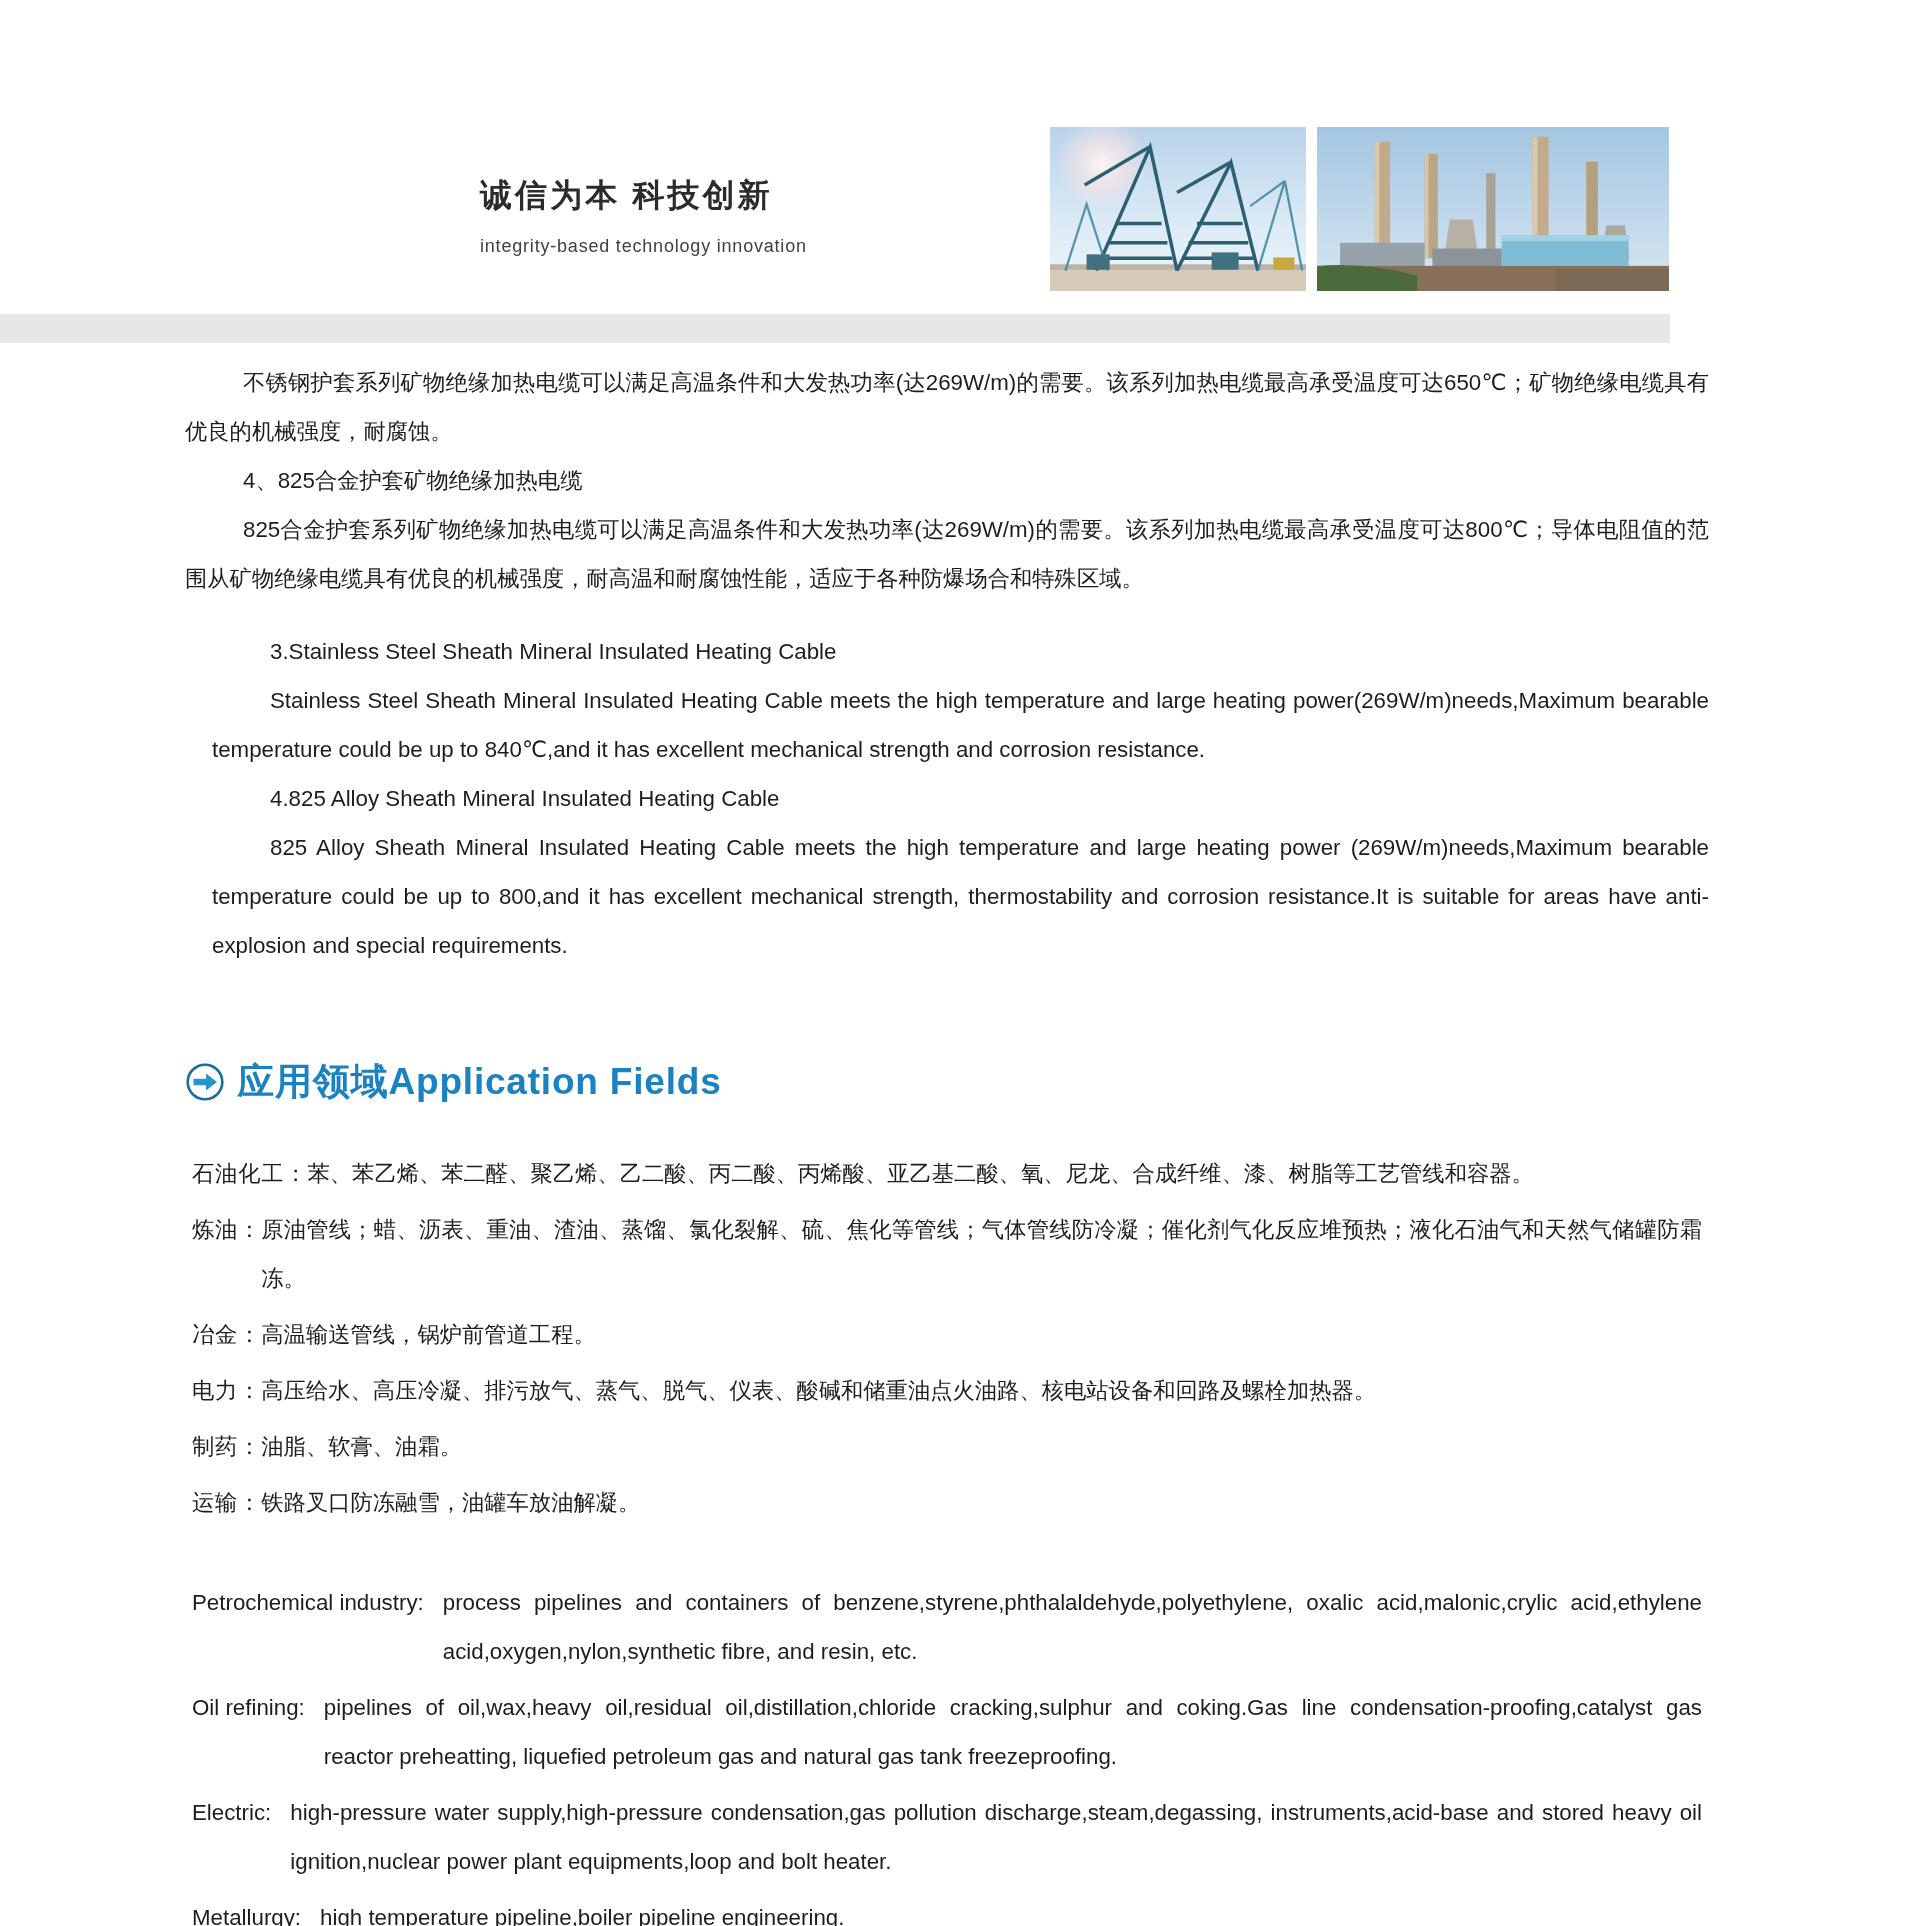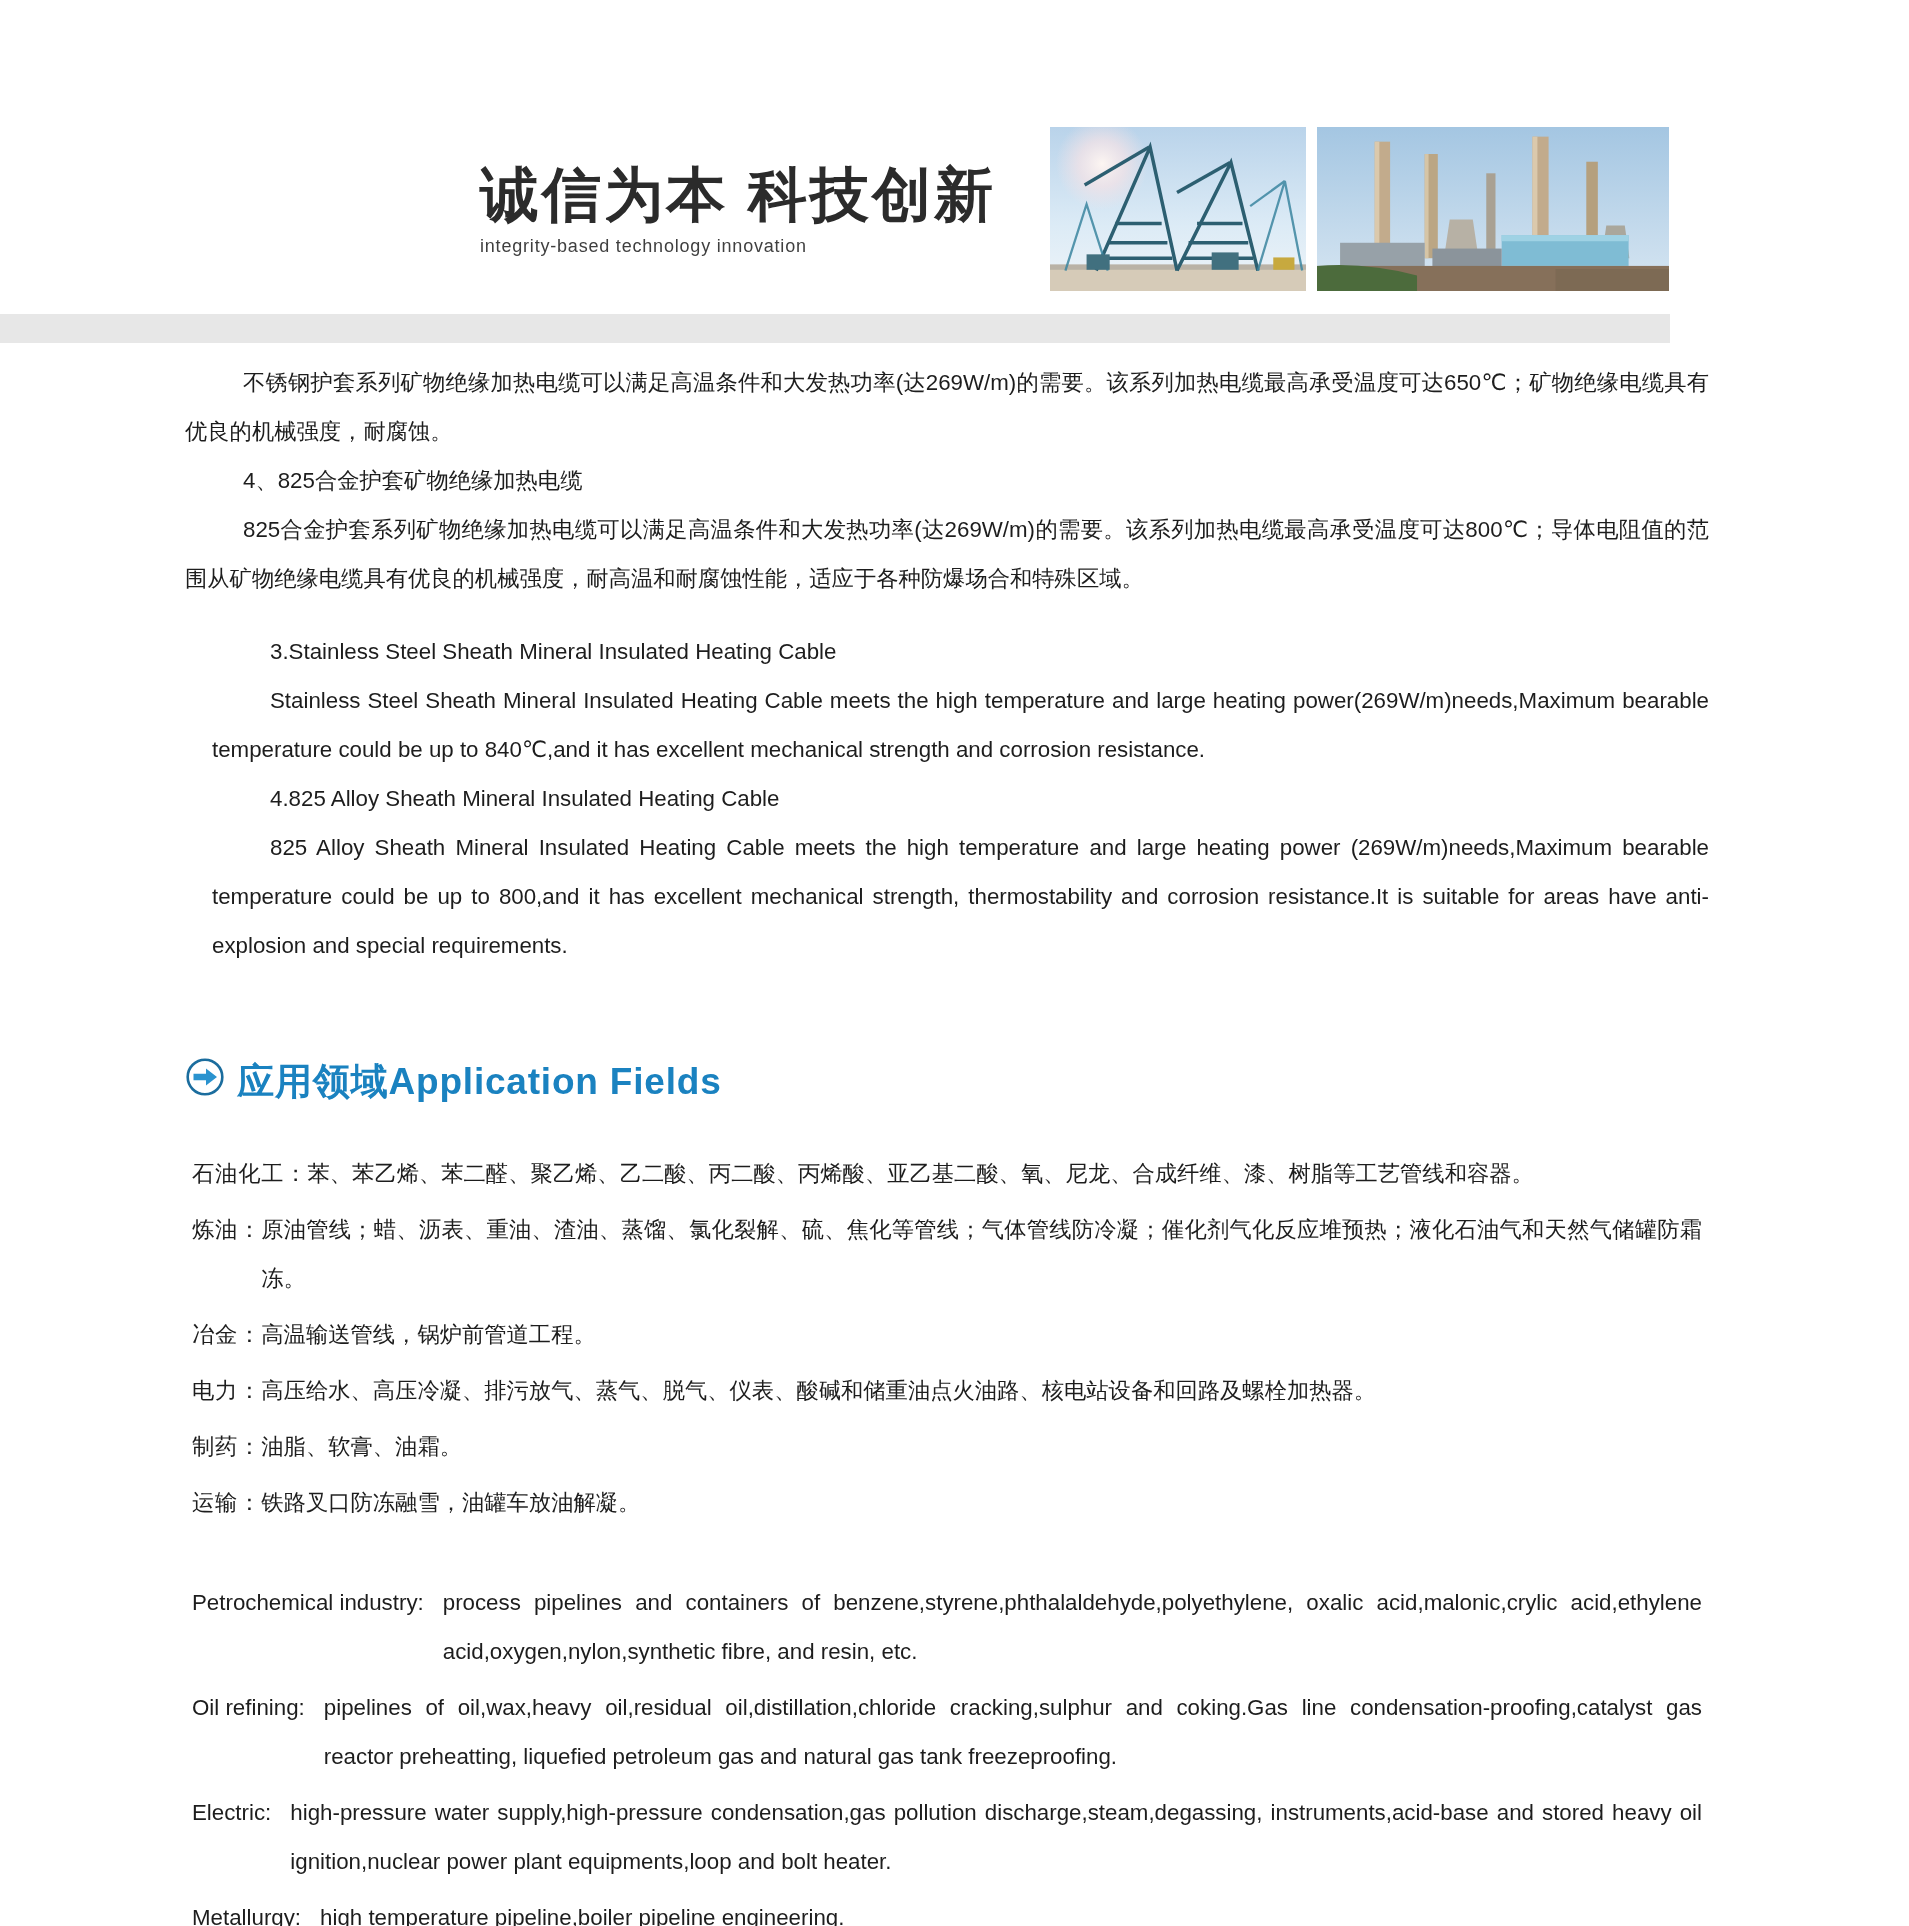--- a/index.html
+++ b/index.html
@@ -3,36 +3,36 @@
 <meta charset="utf-8">
 <style>
   html,body{margin:0;padding:0;}
   body{
     width:1910px;height:2703px;position:relative;background:#ffffff;
     font-family:"Liberation Sans","DejaVu Sans",sans-serif;color:#1d1d1d;
     overflow:hidden;
   }
   
   .header-slogan{position:absolute;left:480px;top:166px;}
-  .slogan-cn{font-size:59px;font-weight:bold;color:#2b2b2b;letter-spacing:3.1px;line-height:58px;}
+  .slogan-cn{font-size:32px;font-weight:bold;color:#2b2b2b;letter-spacing:3.1px;line-height:58px;}
   .slogan-en{margin-top:11.6px;font-size:18px;color:#3f3f3f;letter-spacing:0.8px;}
   .photo{position:absolute;top:127px;height:164px;overflow:hidden;}
   .photo-left{left:1050px;width:256px;}
   .photo-right{left:1317px;width:352px;}
   .photo svg{display:block;width:100%;height:100%;}
   .gray-bar{position:absolute;left:0;top:314px;width:1670px;height:29px;background:#e7e7e7;}
 
   
   .main{position:absolute;left:185px;top:358px;width:1524px;font-size:22.3px;line-height:49px;}
   .para{text-align:justify;text-indent:58px;margin:0;}
   .head-line{text-indent:58px;margin:0;}
   .en-block{margin-top:24px;margin-left:27px;}
 
   
-  .app-title{margin-top:87px;margin-bottom:43px;display:flex;align-items:flex-start;gap:12.3px;}
+  .app-title{margin-top:87px;margin-bottom:43px;display:flex;align-items:center;gap:12.3px;}
   .app-title .ttl{font-size:37px;font-weight:bold;color:#1a82c0;letter-spacing:0.8px;}
   .icon-circle{width:40px;height:40px;flex:none;}
   .icon-circle svg{display:block;width:40px;height:40px;}
 
   .flist{margin:0;}
   .fitem{display:flex;margin:7px;}
   .fitem .lbl{flex:none;white-space:nowrap;}
   .fitem .txt{flex:1;text-align:justify;}
   .cn-list .lbl{letter-spacing:0.8px;}
   .en-list{margin-top:51px;}

